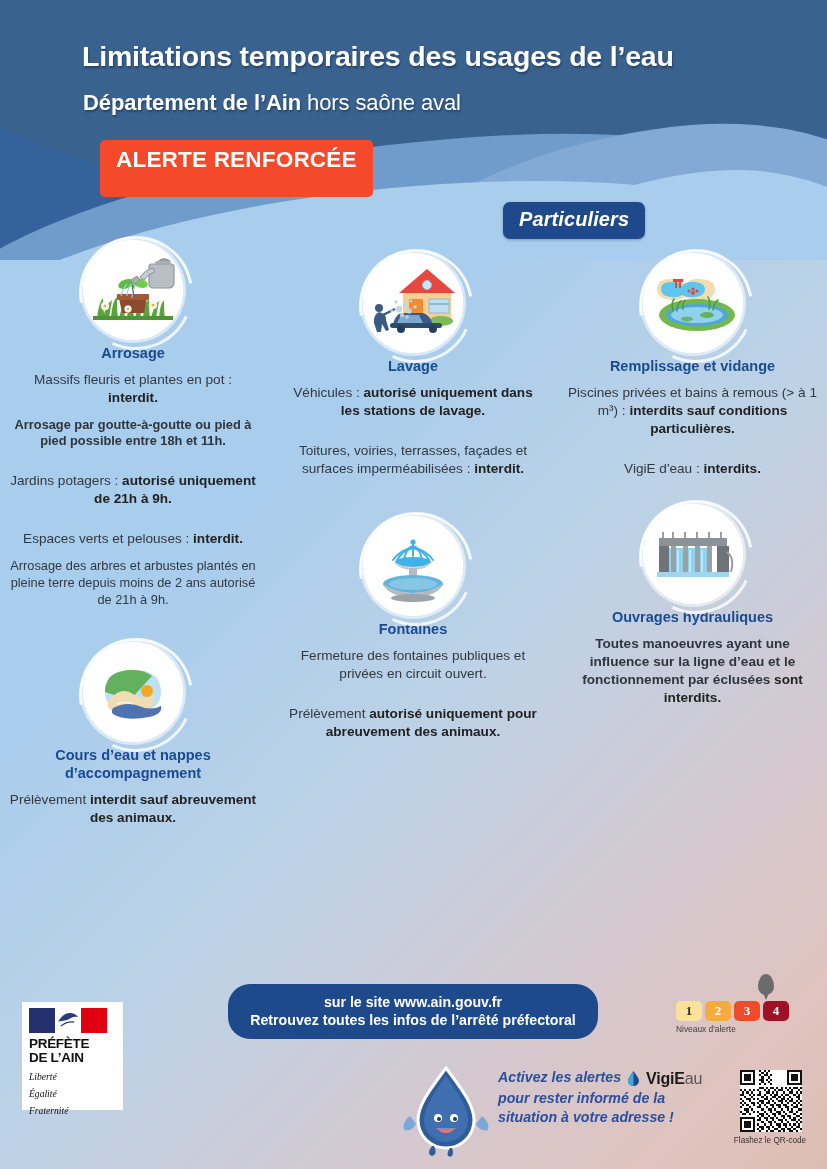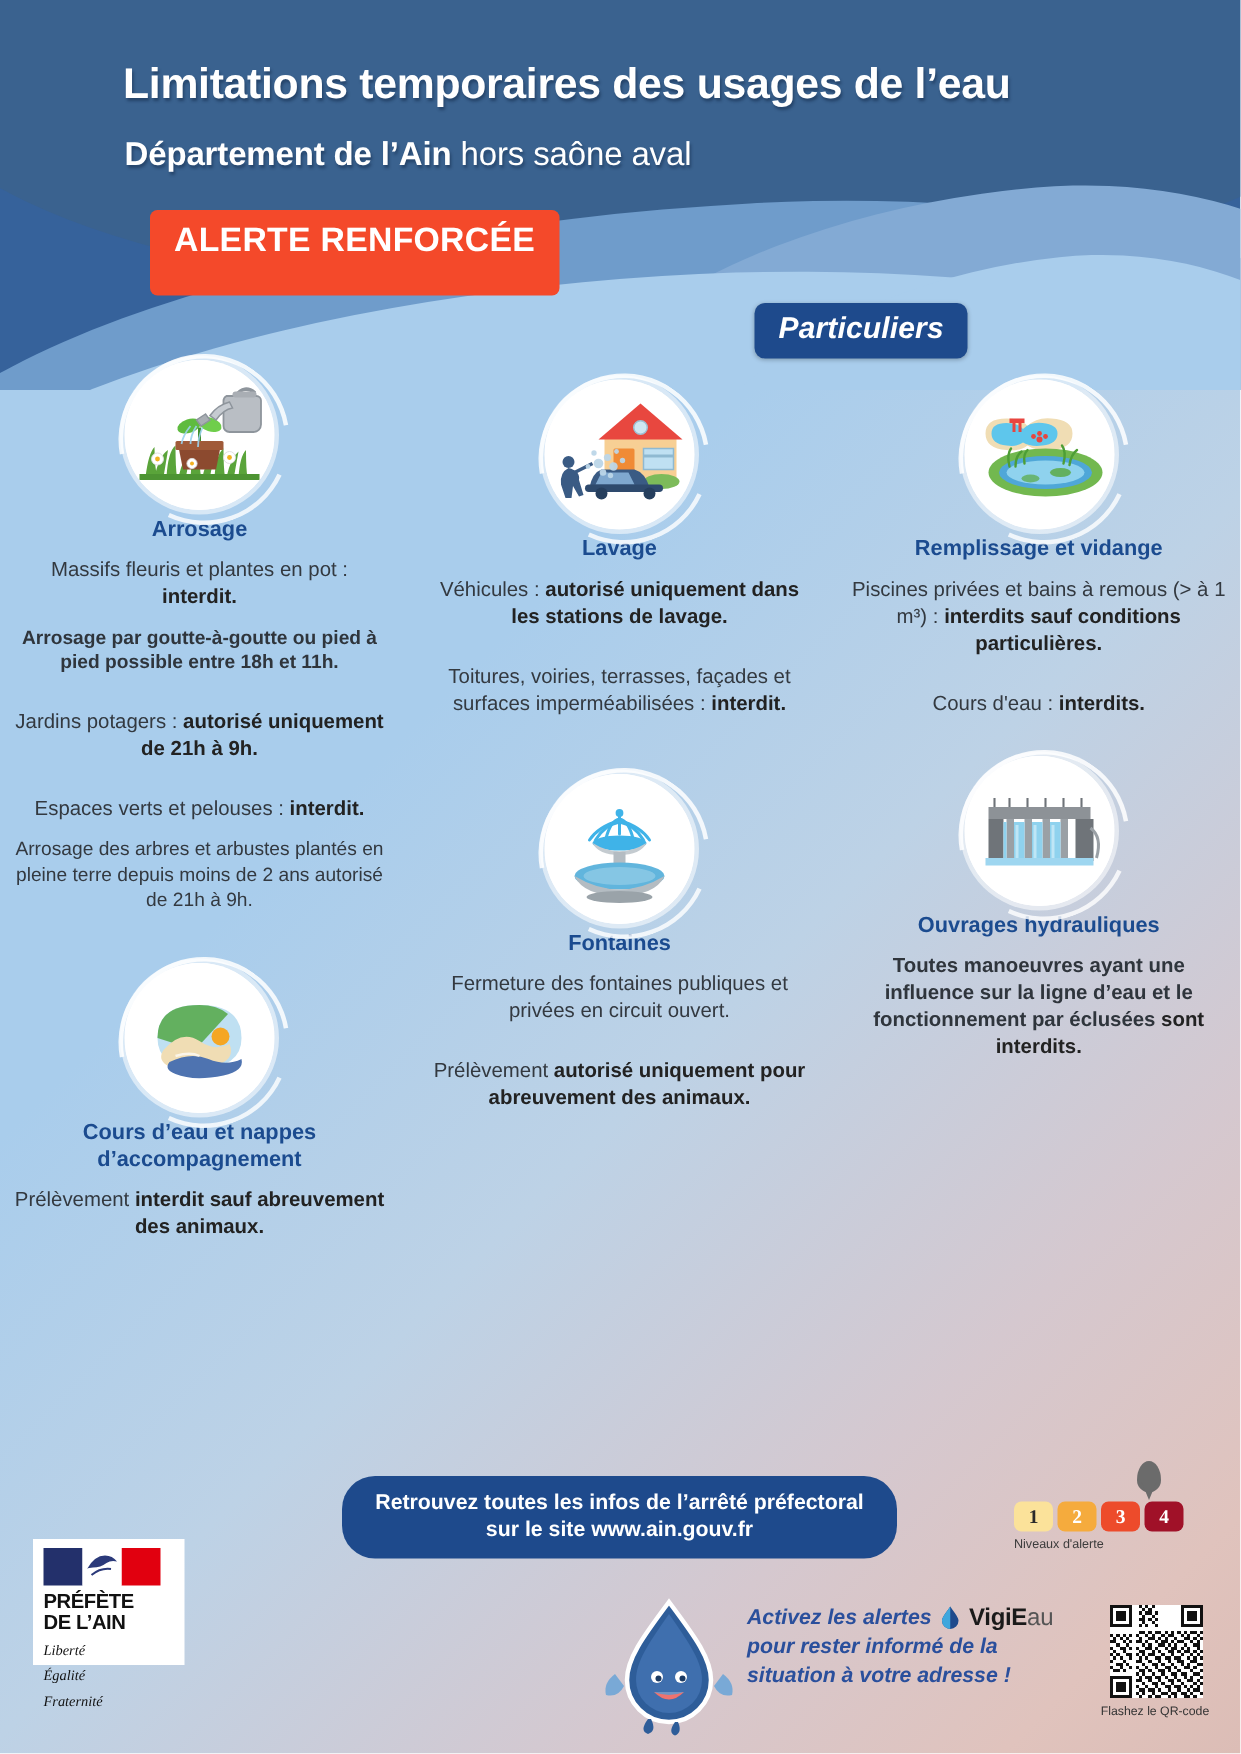--- a/index.html
+++ b/index.html
@@ -126,21 +126,21 @@
   }
   .lv-pin:after{
     content:"";position:absolute;left:3px;top:14px;width:10px;height:12px;background:#6b6b6b;
     clip-path:polygon(0 0,100% 0,50% 100%);
   }
   .lv-cap{
     text-align:left;font-size:8.4px;color:#3c3c3c;margin-top:3px;width:113px;
   }
 
   .pref-logo{
-    position:absolute;left:22px;top:1026px;width:101px;height:84px;background:#fff;
+    position:absolute;left:22px;top:1002px;width:101px;height:108px;background:#fff;
     box-sizing:border-box;padding:6px 7px;
   }
   .pref-flag{width:78px;height:25px;display:flex;margin-bottom:4px;}
   .pf-b{width:26px;background:#23306b;position:relative;}
   .pf-w{width:26px;background:#fff;position:relative;}
   .pf-r{width:26px;background:#e1000f;}
   .pref-name{font-size:13.5px;font-weight:bold;color:#111;line-height:1.06;letter-spacing:-0.3px;}
   .pref-motto{font-family:"Liberation Serif",serif;font-style:italic;font-size:9.6px;color:#111;line-height:1.26;margin-top:5px;}
 
   .eau-logo{position:absolute;left:140px;top:1038px;width:140px;height:108px;}
@@ -380,21 +380,21 @@
             <ellipse cx="64" cy="62" rx="7" ry="3" fill="#63b05f"></ellipse>
             <ellipse cx="44" cy="66" rx="6" ry="2.6" fill="#63b05f" opacity=".85"></ellipse>
           </svg>
         </div>
         <div class="icon-swoosh"></div>
         <div class="icon-swoosh2"></div>
       </div>
       <div class="cat-title">Remplissage et vidange</div>
       <p class="para"><span>Piscines privées et bains à remous (&gt; à 1 m³) : </span><b>interdits sauf conditions particulières.</b></p>
       <div class="gap"></div>
-      <p class="para"><span>Cours d'eau : </span><b>interdits.</b></p>
+      <p class="para"><span>VigiE d'eau : </span><b>interdits.</b></p>
     </div>
 
     <div class="block" style="margin-top:26px;">
       <div class="icon-wrap">
         <div class="icon-disc">
           <svg width="100" height="100" viewBox="0 0 100 100">
             <rect width="100" height="100" fill="#fff"></rect>
             <rect x="16" y="34" width="68" height="8" fill="#8d9297"></rect>
             <rect x="16" y="42" width="10" height="28" fill="#6f7479"></rect>
             <rect x="74" y="42" width="12" height="28" fill="#6f7479"></rect>
@@ -425,22 +425,22 @@
         <div class="icon-swoosh"></div>
         <div class="icon-swoosh2"></div>
       </div>
       <div class="cat-title">Ouvrages hydrauliques</div>
       <p class="para" style="font-weight:bold;color:#2f353c;"><span>Toutes manoeuvres ayant une influence sur la ligne d’eau et le fonctionnement par éclusées </span><b>sont interdits.</b></p>
     </div>
 
   </div>
 
   <div class="info-pill">
+    <div>sur le site www.ain.gouv.fr</div>
     <div>Retrouvez toutes les infos de l’arrêté préfectoral</div>
-    <div>sur le site www.ain.gouv.fr</div>
   </div>
 
   <div class="levels">
     <div class="lv-pin"></div>
     <div class="lv-row">
       <div class="lv" style="background:#fbe29a;color:#2a2a2a;">1</div>
       <div class="lv" style="background:#f5ab3d;color:#fff;">2</div>
       <div class="lv" style="background:#ed4b2b;color:#fff;">3</div>
       <div class="lv" style="background:#a01128;color:#fff;">4</div>
     </div>

